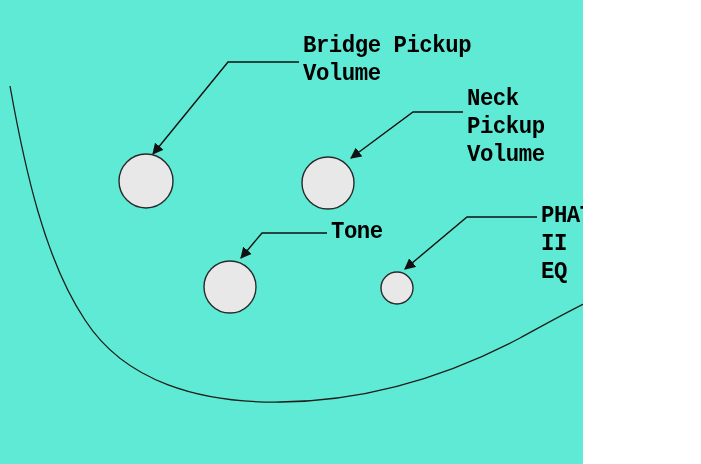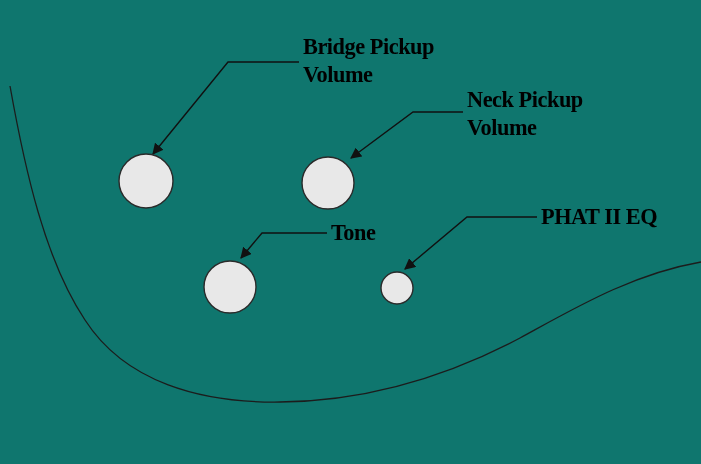--- a/index.html
+++ b/index.html
@@ -2,25 +2,25 @@
 <html><head>
 <meta charset="utf-8">
 <style>
   html, body {
     margin: 0;
     padding: 0;
     background: #ffffff;
   }
   .stage {
     position: relative;
-    width: 701px;
+    width: 583px;
     height: 464px;
-    background: #0f766e;
+    background: #5eead4;
     overflow: hidden;
-    font-family: Liberation Serif, serif;
+    font-family: Liberation Mono, monospace;
   }
   .diagram-svg {
     position: absolute;
     left: 0;
     top: 0;
     width: 701px;
     height: 464px;
   }
   .body-outline {
     fill: none;

